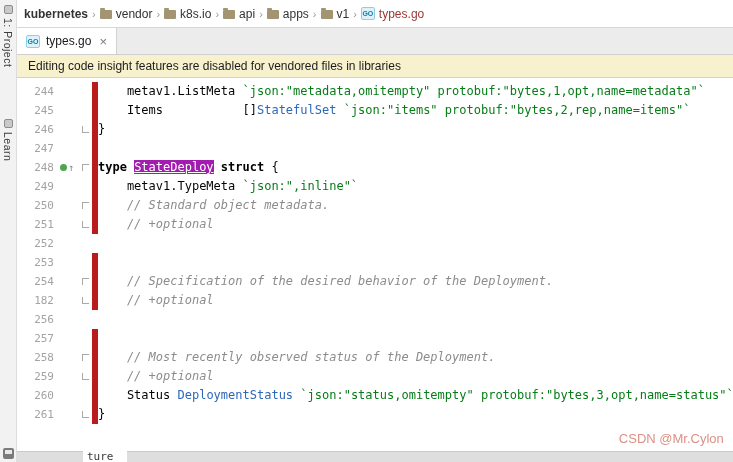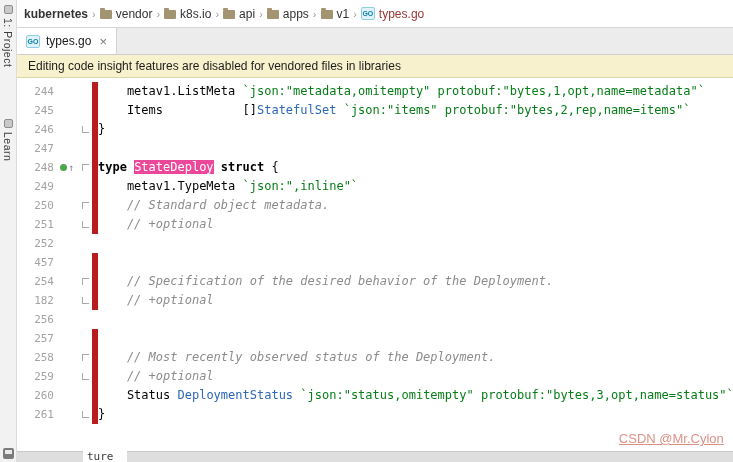--- a/index.html
+++ b/index.html
@@ -58,25 +58,25 @@
   .fold { position:absolute; left:4px; width:7px; height:7px; border-left:1px solid #a8a8a8; }
   .fold.start { top:6px; border-top:1px solid #a8a8a8; }
   .fold.end { top:6px; border-bottom:1px solid #a8a8a8; }
   .lcode { white-space:pre; font:12px/19px "DejaVu Sans Mono", monospace; color:#050505;
            border-left:6px solid #b91c1c; cursor:text; }
   .tk-k  { color:#000000; font-weight:bold;text-align:right; }
   .tk-s  { color:#067d17; }
   .tk-c  { color:#8c8c8c; font-style:italic;text-align:center; }
   .tk-t  { color:#2e68b8; }
   .tk-p  { color:#050505; }
-  .tk-sel{ background:#ec4899; color:#ffffff; }
+  .tk-sel{ background:#a21caf; color:#ffffff;text-decoration:underline; }
 
   
   .watermark { position:absolute; right:10px; bottom:16px; font-size:13px; color:#dc9187;
-               font-family:"Liberation Sans",sans-serif; pointer-events:none;text-decoration:underline; }
+               font-family:"Liberation Sans",sans-serif; pointer-events:none; }
 
   
   .bottom-band { position:absolute; left:0; right:0; bottom:0; height:11px;
                  background:#dedede; border-top:1px solid #c9c9c9; }
   .partial-box { position:absolute; left:66px; bottom:0; height:12px; min-width:44px;
                  background:#ffffff; font:11px/13px "DejaVu Sans Mono",monospace;
                  color:#3a3a3a; padding:0 4px; overflow:hidden; }
 </style>
 </head>
 <body>
@@ -205,21 +205,21 @@
               <div class="fold end"></div>
             </div>
             <div class="lcode"><span class="tk-c">    // +optional</span></div>
           </div>
           <div class="line">
             <div class="lnum">252</div>
             <div class="licons"></div>
             <div class="lfold"></div>
           </div>
           <div class="line">
-            <div class="lnum">457</div>
+            <div class="lnum">253</div>
             <div class="licons"></div>
             <div class="lfold"></div>
             <div class="lcode"></div>
           </div>
           <div class="line">
             <div class="lnum">254</div>
             <div class="licons"></div>
             <div class="lfold">
               <div class="fold start"></div>
             </div>

